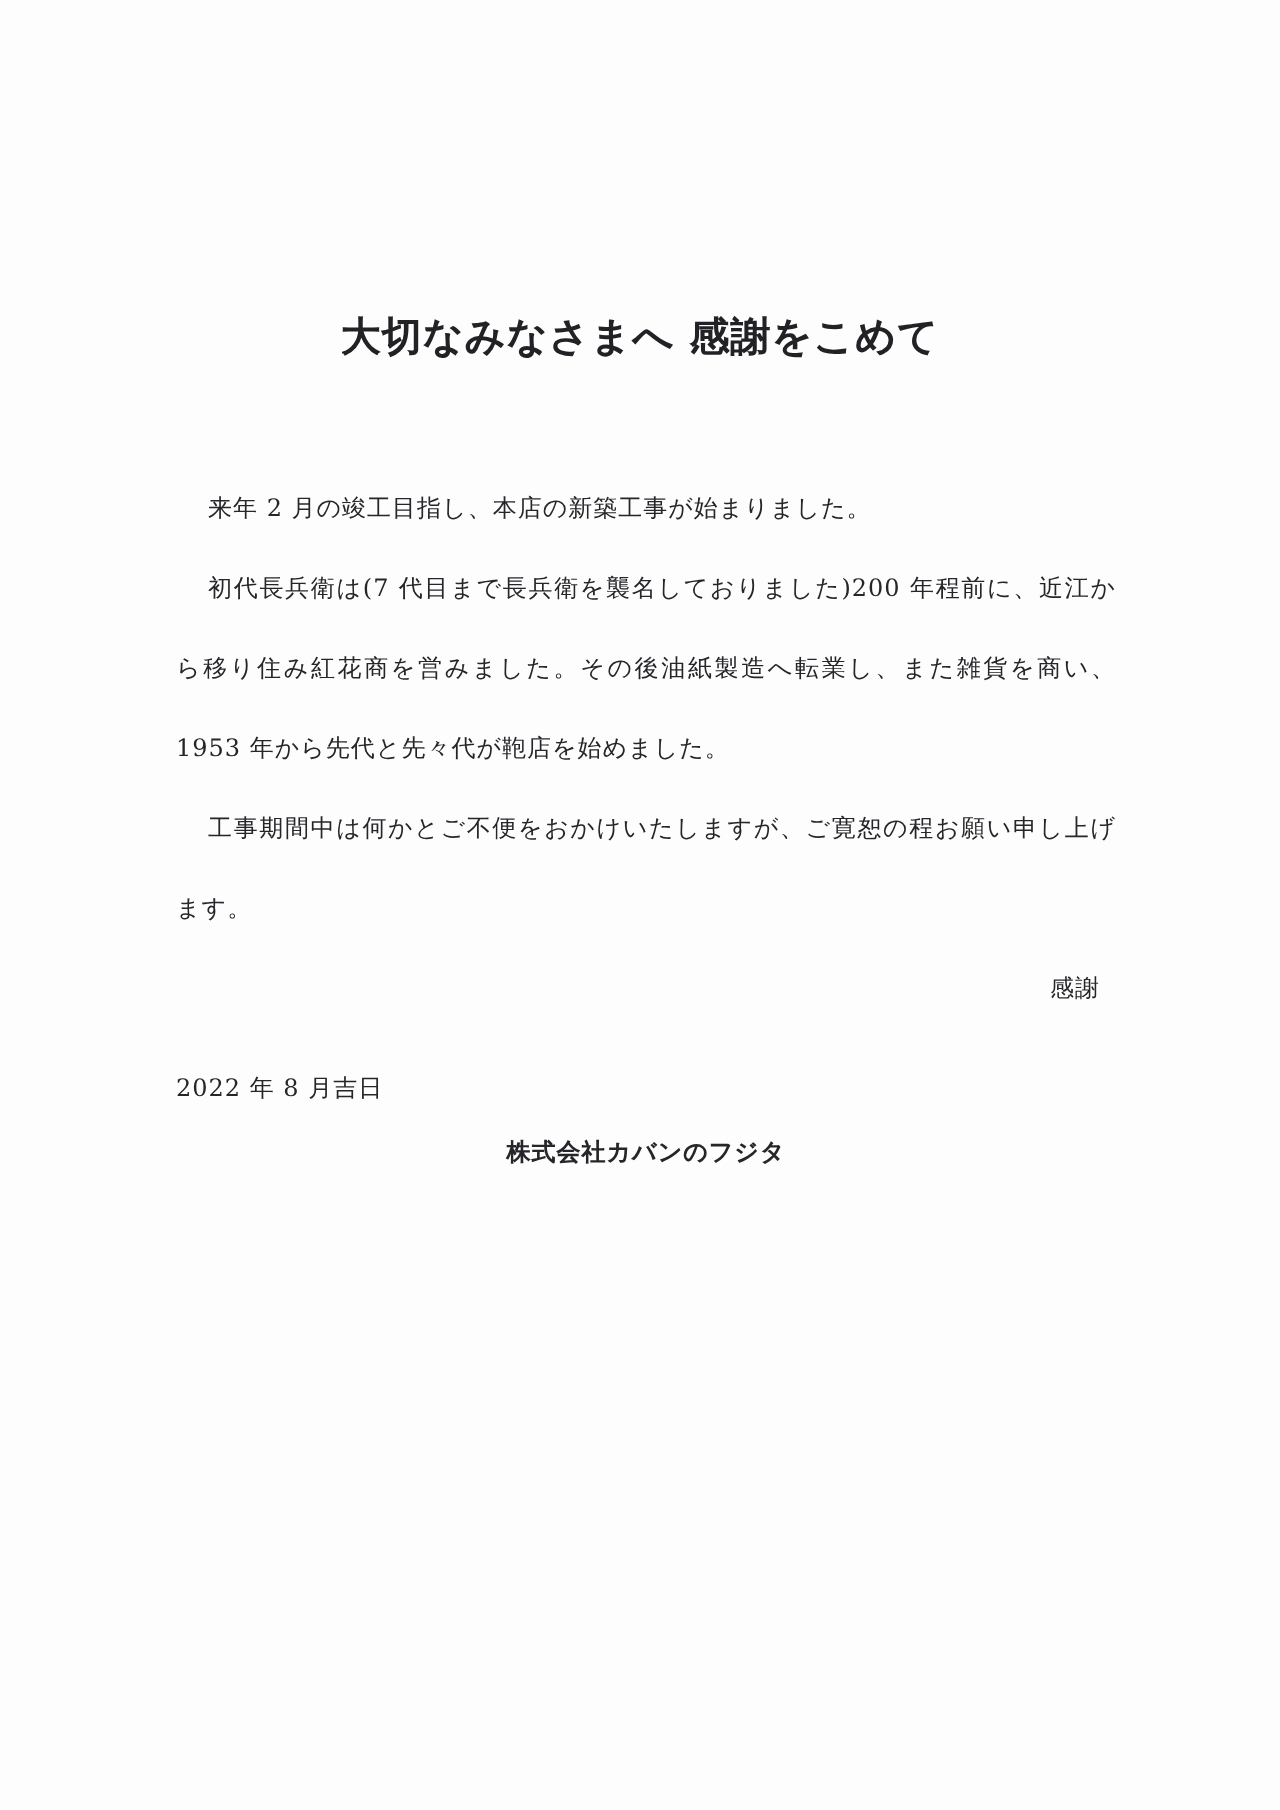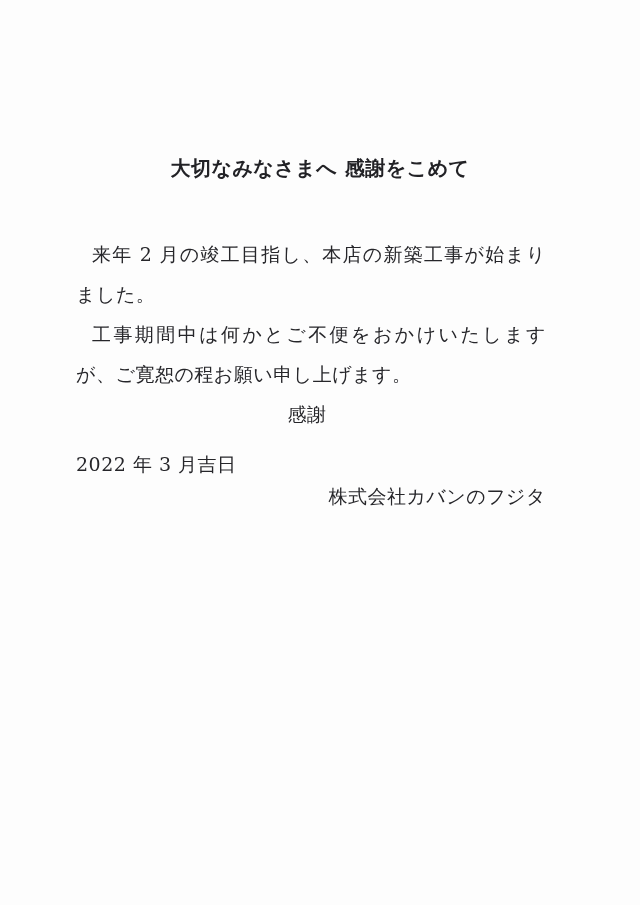--- a/index.html
+++ b/index.html
@@ -25,66 +25,68 @@
     margin: 0;
     text-align: center;
     font-size: 20px;
     font-weight: bold;
     letter-spacing: 0.5px;
     color: #222226;
   }
   .letter-body {
     position: absolute;
     top: 234px;
-    left: 76px;
+    left: 88px;
     width: 470px;
-    font-size: 19px;
+    font-size: 12px;
     line-height: 40px;
     letter-spacing: 0.5px;
     text-align: justify;
   }
   .letter-body p {
     margin: 0;
   }
   .para {
     text-indent: 16px;
   }
   .closing {
-    text-align: center;
+    text-align: right;
     text-indent: 0;
     padding-right: 8px;
   }
   .date-line {
     margin-top: 10px !important;
     line-height: 40px;
     text-align: left;
   }
   .sig {
-    text-align: right;
+    text-align: center;
     line-height: 25px;
     text-indent: 0;
+    font-weight: bold;
   }
 </style>
 </head>
 <body>
 
 <div class="page">
 
   <h1 class="title">大切なみなさまへ 感謝をこめて</h1>
 
   <div class="letter-body">
 
     <p class="para">来年 2 月の竣工目指し、本店の新築工事が始まりました。</p>
 
+    <p class="para">初代長兵衛は(7 代目まで長兵衛を襲名しておりました)200 年程前に、近江から移り住み紅花商を営みました。その後油紙製造へ転業し、また雑貨を商い、1953 年から先代と先々代が鞄店を始めました。</p>
 
 
     <p class="para">工事期間中は何かとご不便をおかけいたしますが、ご寛恕の程お願い申し上げます。</p>
 
     <p class="closing">感謝</p>
 
-    <p class="date-line">2022 年 3 月吉日</p>
+    <p class="date-line">2022 年 8 月吉日</p>
 
     <p class="sig">株式会社カバンのフジタ</p>
 
 
   </div>
 
 </div>
 
 </body></html>

